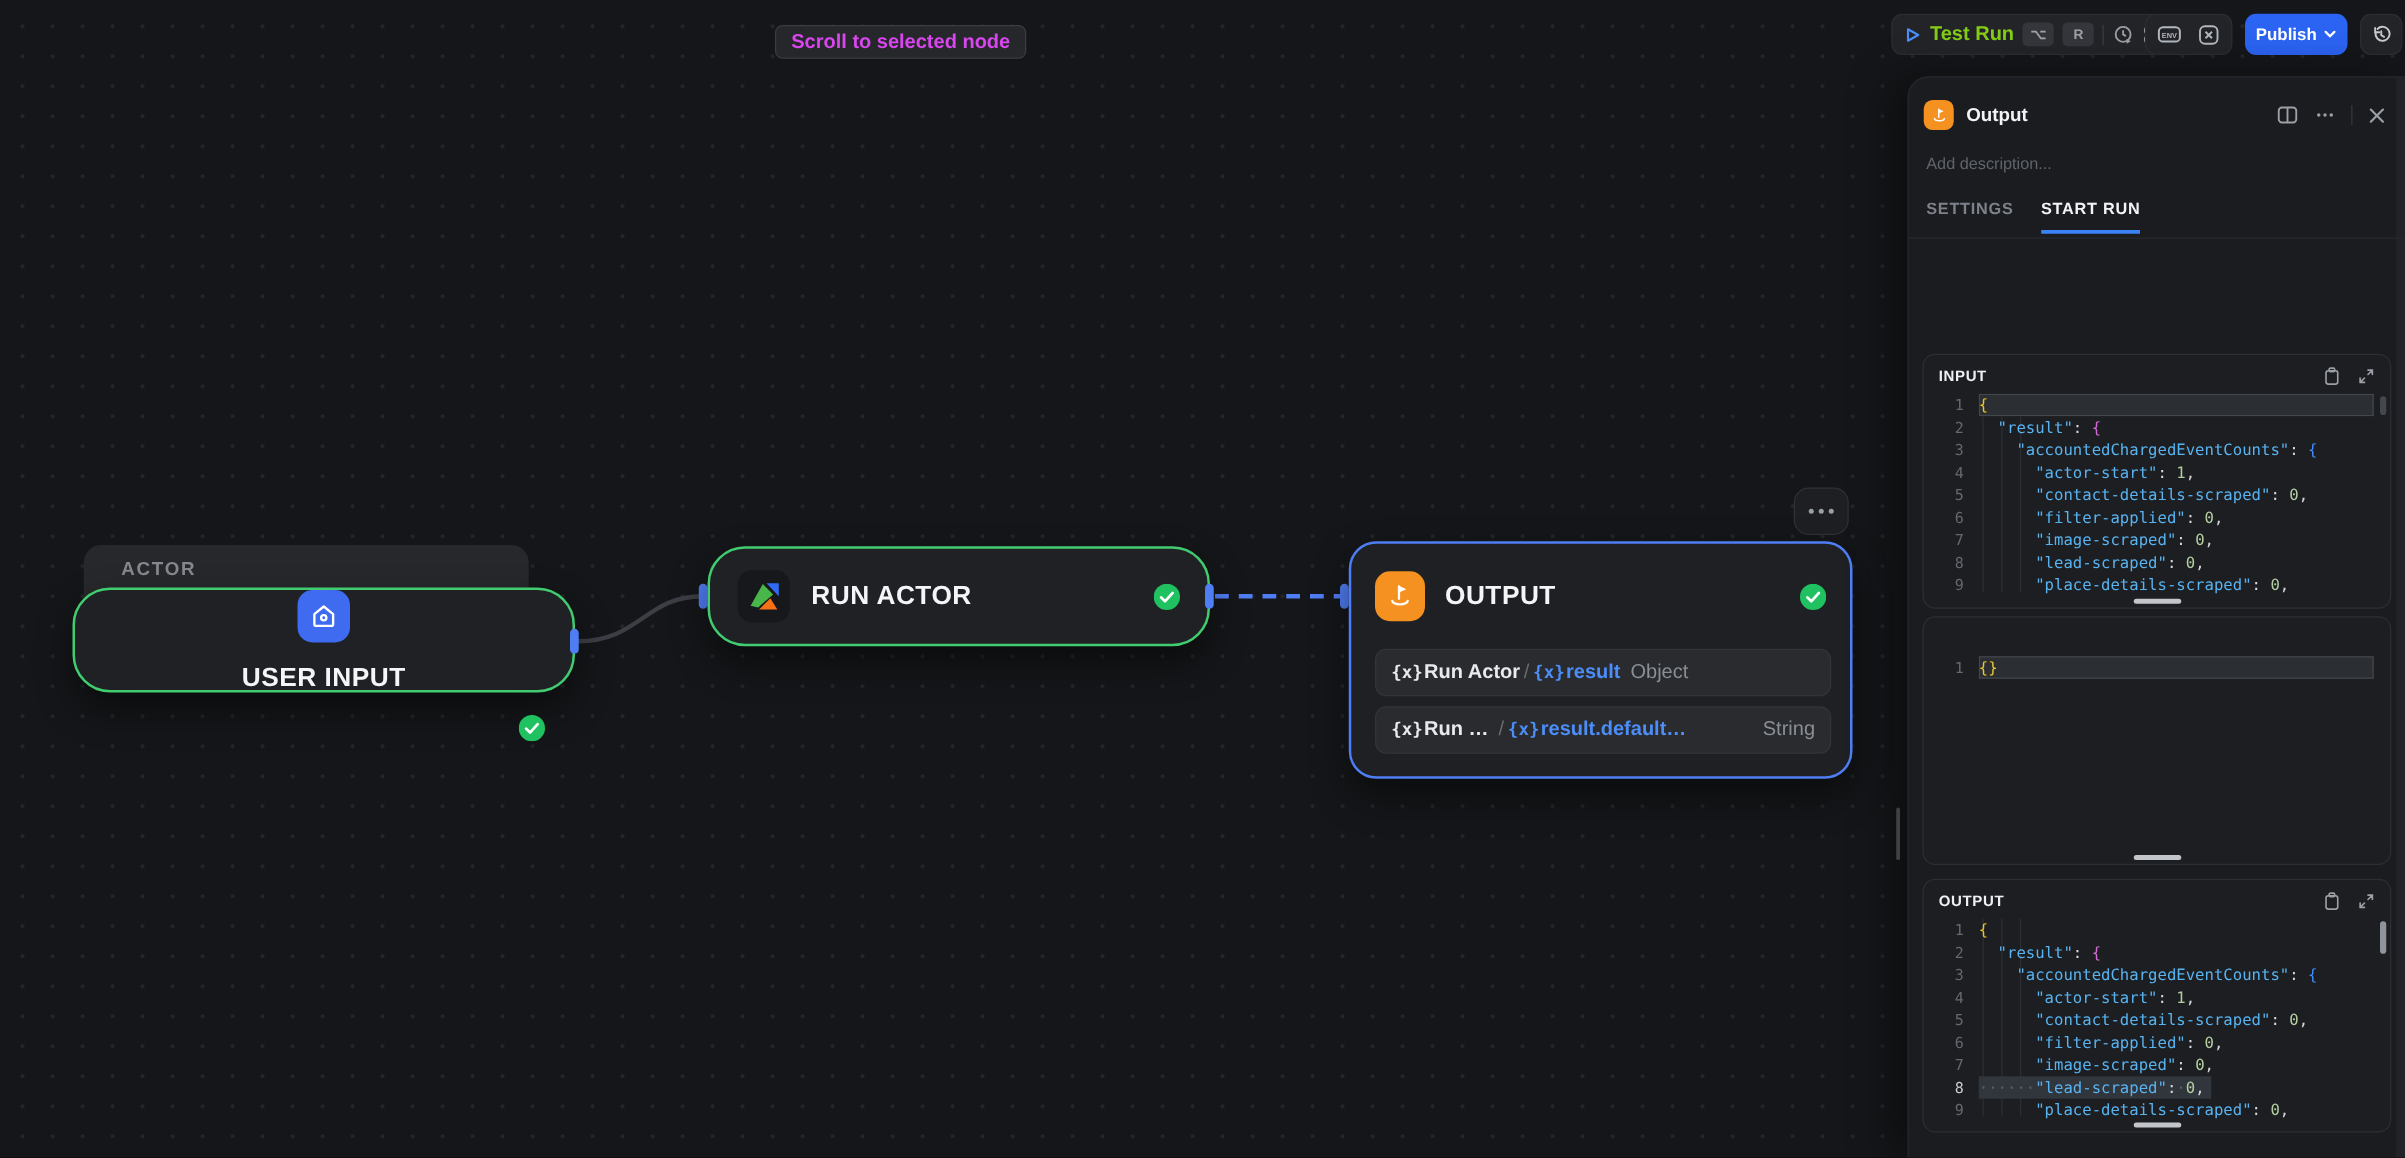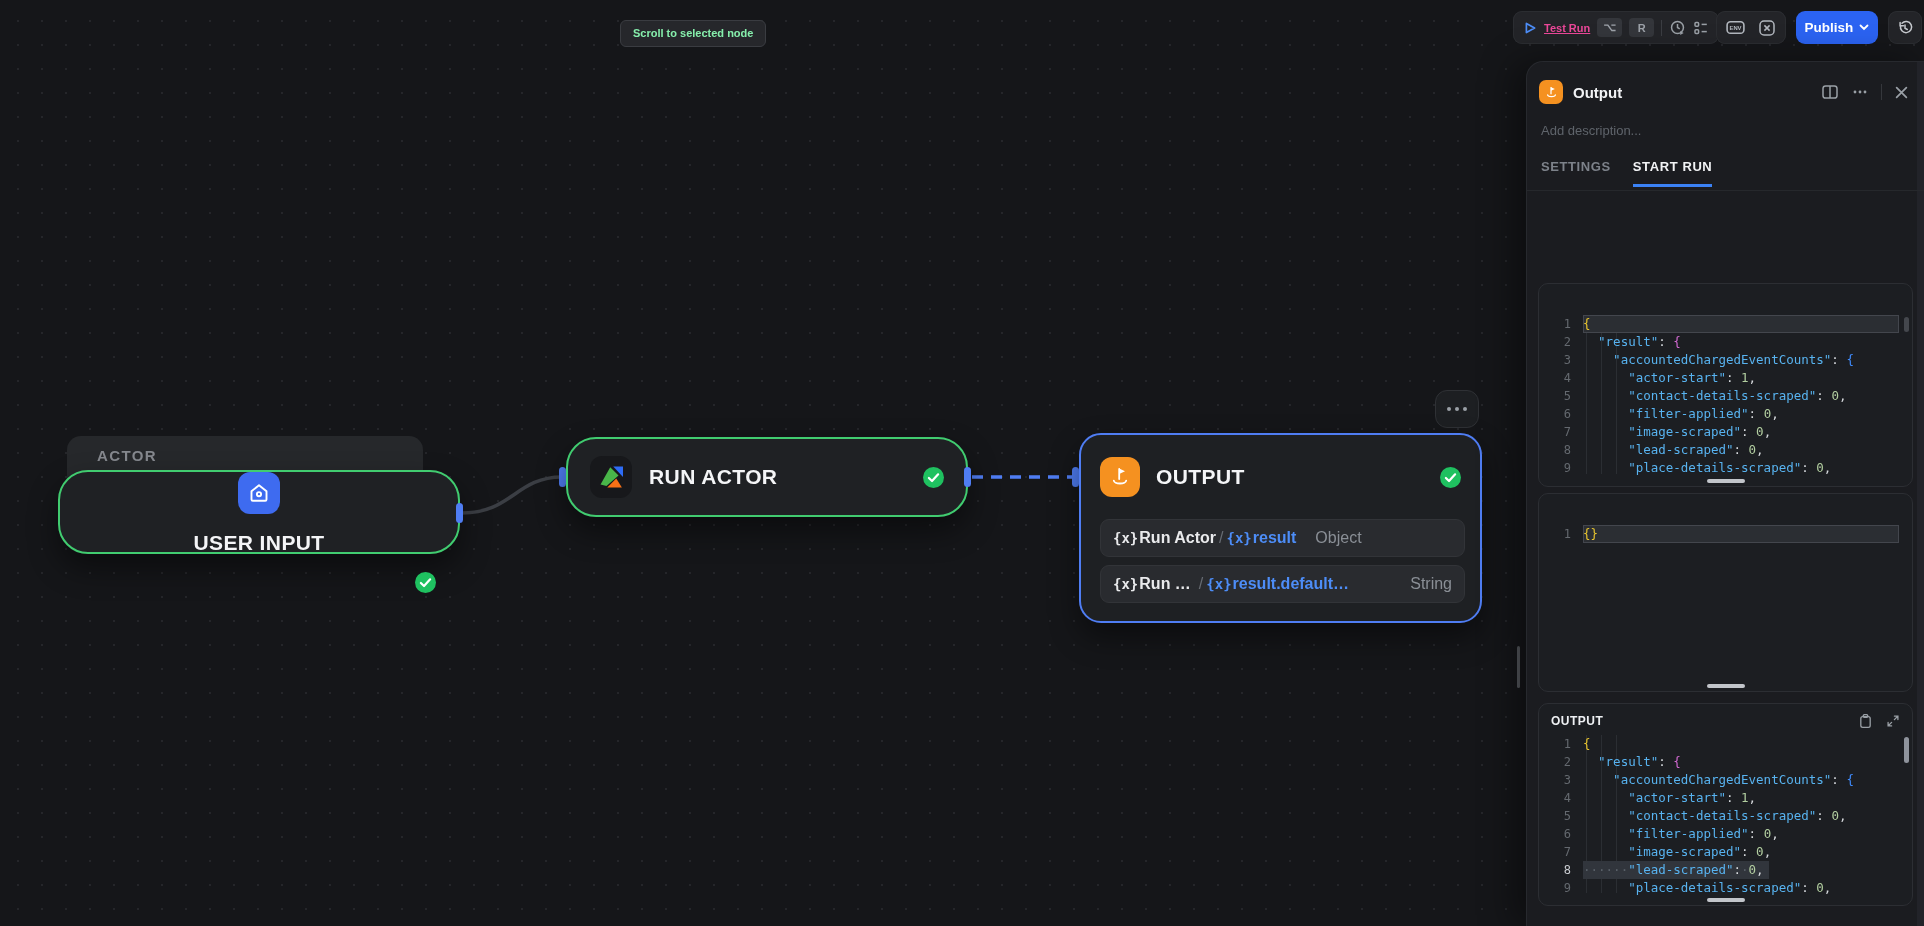--- a/index.html
+++ b/index.html
@@ -7,28 +7,28 @@
        background:#151619;
        background-image:radial-gradient(circle,#25262a 1.4px,transparent 1.5px);
        background-size:24px 24px;background-position:6px 9px;
        font-family:"Liberation Sans",sans-serif;-webkit-font-smoothing:antialiased;}
   .abs{position:absolute;}
   svg{display:block;}
 
   
   .tooltip{left:620px;top:20px;height:25px;line-height:25px;padding:0 12px;
     background:#26272b;border:1px solid #3a3c41;border-radius:6px;
-    color:#86efac;font-size:11px;font-weight:600;}
+    color:#d946ef;font-size:16px;font-weight:600;}
 
   
   .tgroup{top:11px;height:33px;background:#232428;border-radius:9px;display:flex;
     align-items:center;box-shadow:0 0 0 1px #2b2d31 inset;}
   .tgroup.g1{left:1513px;padding:0 10px;gap:7px;}
   .tgroup.g2{left:1716px;padding:0 9px;gap:11px;}
-  .trun-label{color:#ec4899;font-size:11px;font-weight:700;text-decoration:underline;}
+  .trun-label{color:#84cc16;font-size:16px;font-weight:700;}
   .kbd{min-width:19px;height:19px;padding:0 3px;background:#34363b;border-radius:4px;
     color:#9da2a9;font-size:11px;font-weight:700;display:flex;align-items:center;justify-content:center;}
   .tdiv{width:1px;height:16px;background:#3b3d42;}
   .ticon{display:flex;align-items:center;justify-content:center;}
   .publish{left:1796px;top:11px;width:82px;height:33px;background:#2b63f2;border-radius:9px;
     display:flex;align-items:center;justify-content:center;gap:6px;color:#fff;
     font-size:13.5px;font-weight:700;cursor:pointer;}
   .histbtn{left:1888px;top:11px;width:34px;height:33px;background:#232428;border-radius:9px;
     display:flex;align-items:center;justify-content:center;box-shadow:0 0 0 1px #2b2d31 inset;}
 
@@ -49,21 +49,21 @@
     box-shadow:0 14px 30px rgba(0,0,0,.45);}
   .out-head{position:absolute;left:19px;top:22px;right:19px;display:flex;align-items:center;gap:16px;}
   .out-head .nlabel{color:#f4f5f7;font-size:21px;font-weight:700;letter-spacing:.4px;}
   .chip{position:absolute;left:19px;width:365px;height:38px;background:#292b2f;border:1px solid #323438;
     border-radius:9px;box-sizing:border-box;display:flex;align-items:center;padding:0 12px;
     font-size:16px;white-space:nowrap;overflow:hidden;}
   .chip .vg{font-family:"DejaVu Sans Mono",monospace;font-size:14px;font-weight:700;color:#e9eaec;margin-right:1px;}
   .chip .src{color:#e9eaec;font-weight:700;}
   .chip .sep{color:#676c73;margin:0 3px;}
   .chip .vg.blue,.chip .ref{color:#4d8df7;font-weight:700;}
-  .chip .typ{color:#8a8f96;margin-left:19px;}
+  .chip .typ{color:#8a8f96;margin-left:8px;}
   .chip.r2 .typ{margin-left:auto;}
   .more-btn{left:1435px;top:390px;width:44px;height:38px;border-radius:12px;background:#1d1f22;
     border:1.5px solid #2f3135;box-sizing:border-box;display:flex;align-items:center;justify-content:center;gap:4px;}
   .more-btn i{width:4px;height:4px;border-radius:50%;background:#9aa0a6;}
 
   
   .panel{left:1527px;top:62px;width:397px;height:864px;background:#1b1c20;
     border-top-left-radius:16px;box-shadow:0 0 0 1px #27292e, -14px 0 34px rgba(0,0,0,.4);}
   .p-gutter{position:absolute;right:0;top:0;bottom:0;width:7px;background:#222329;border-top-right-radius:0;}
   .p-head{position:absolute;left:12px;top:18px;right:16px;display:flex;align-items:center;gap:10px;}
@@ -293,20 +293,32 @@
     <div class="p-desc">Add description...</div>
 
     <div class="p-tabs">
       <span class="p-tab">SETTINGS</span>
       <span class="p-tab active">START RUN</span>
     </div>
     <div class="p-sep"></div>
 
 
     <div class="card ci">
+      <div class="chead">
+        <span class="ct">INPUT</span>
+        <span class="cicons">
+          <svg width="15" height="16" viewBox="0 0 16 17" fill="none" stroke="#9aa0a6" stroke-width="1.4">
+              <rect x="3" y="3.8" width="10" height="11.4" rx="2"></rect>
+              <rect x="5.6" y="1.6" width="4.8" height="3" rx="1.2"></rect>
+            </svg>
+          <svg width="14" height="14" viewBox="0 0 16 16" fill="none" stroke="#9aa0a6" stroke-width="1.5" stroke-linecap="round">
+              <path d="M9.6 2.4 h4 v4 M13.4 2.6 L9.6 6.4 M6.4 13.6 h-4 v-4 M2.6 13.4 L6.4 9.6"></path>
+            </svg>
+        </span>
+      </div>
       <div class="guide" style="left:47px"></div>
       <div class="guide" style="left:62px"></div>
       <div class="guide" style="left:77px"></div>
       <div class="code">
           <div class="cl hl-active">
             <span class="ln">1</span>
             <span class="lc"><span class="tok-y">{</span></span>
           </div>
           <div class="cl">
             <span class="ln">2</span>

